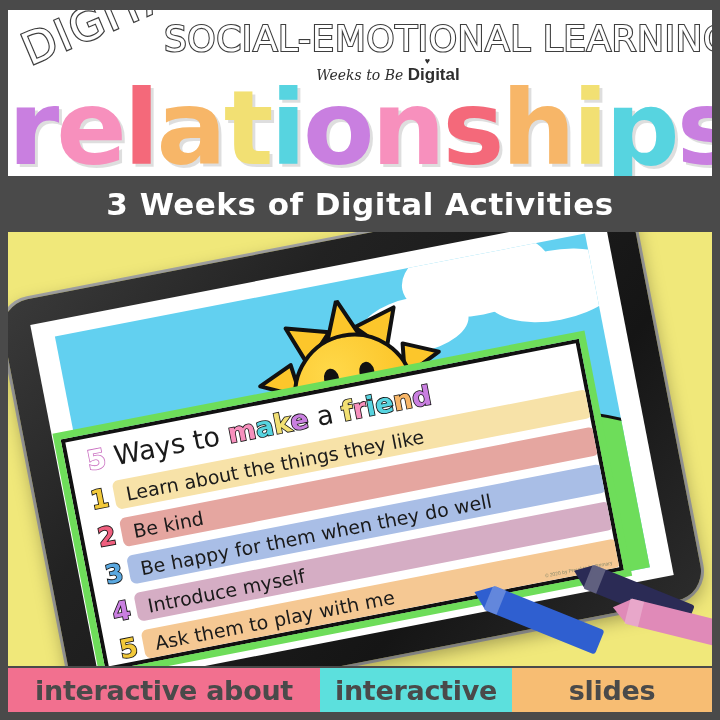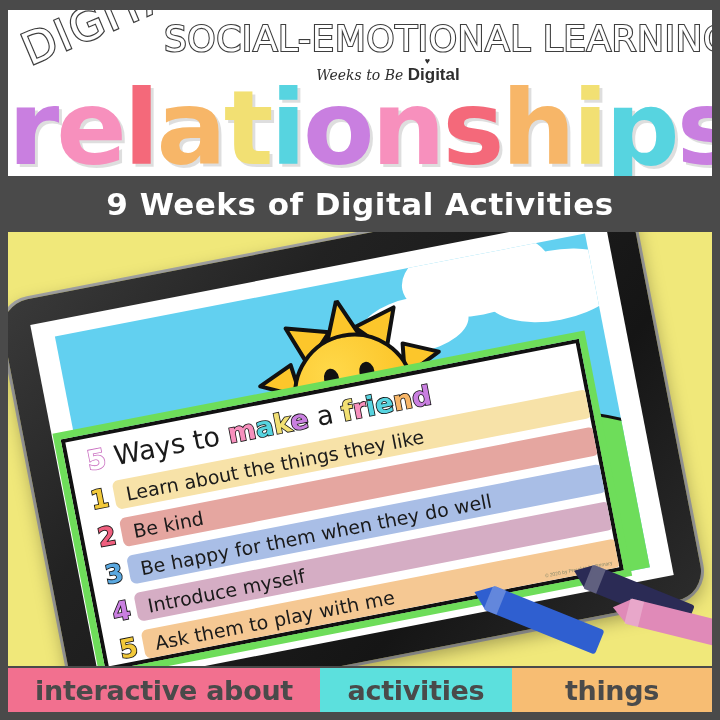--- a/index.html
+++ b/index.html
@@ -328,21 +328,21 @@
   <div id="header">
     <div id="digital-word">DIGITAL</div>
     <div id="sel-line">SOCIAL-EMOTIONAL LEARNING</div>
     <div id="brand">
       <span class="b-light">Weeks to Be </span><span class="b-bold"><span class="heart">♥</span><span>Digital</span></span>
     </div>
     <div id="wordmark"><span style="color: rgb(201, 127, 224);">r</span><span style="color: rgb(247, 144, 189);">e</span><span style="color: rgb(244, 105, 122);">l</span><span style="color: rgb(247, 182, 104);">a</span><span style="color: rgb(242, 224, 115);">t</span><span style="color: rgb(87, 212, 224);">i</span><span style="color: rgb(201, 127, 224);">o</span><span style="color: rgb(247, 144, 189);">n</span><span style="color: rgb(244, 105, 122);">s</span><span style="color: rgb(247, 182, 104);">h</span><span style="color: rgb(242, 224, 115);">i</span><span style="color: rgb(87, 212, 224);">p</span><span style="color: rgb(201, 127, 224);">s</span></div>
   </div>
 
   <div id="subtitle-bar">
-    <div id="subtitle-text">9 Weeks of Digital Activities</div>
+    <div id="subtitle-text">3 Weeks of Digital Activities</div>
   </div>
 
   <div id="photo">
 
     <div id="tablet">
       <div id="tablet-screen">
 
         <div id="slide-sky">
           <div class="cloud" style="left:-10px;top:150px;width:130px;height:70px;"></div>
           <div class="cloud" style="left:50px;top:170px;width:120px;height:60px;"></div>
@@ -419,17 +419,17 @@
       <div class="band"></div>
     </div>
     <div class="crayon" style="left:618px;top:378px;width:100px;background:#e08ab8;transform:rotate(14deg);">
       <div class="tip" style="border-right:17px solid #e08ab8;"></div>
       <div class="band"></div>
     </div>
   </div>
 
   <div id="footer">
       <div class="tab" style="background: rgb(242, 112, 143); width: 312px;">interactive about</div>
-      <div class="tab" style="background: rgb(92, 224, 221); width: 192px;">activities</div>
-      <div class="tab" style="background: rgb(247, 189, 115); width: 200px;">things</div>
+      <div class="tab" style="background: rgb(92, 224, 221); width: 192px;">interactive</div>
+      <div class="tab" style="background: rgb(247, 189, 115); width: 200px;">slides</div>
     </div>
 
 </div>
 
 </body></html>

